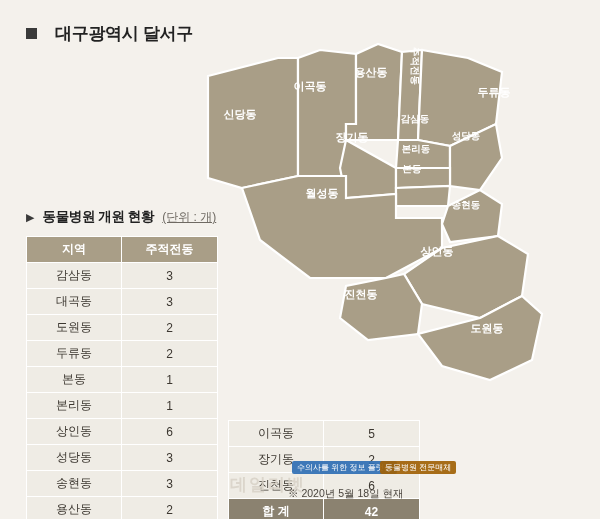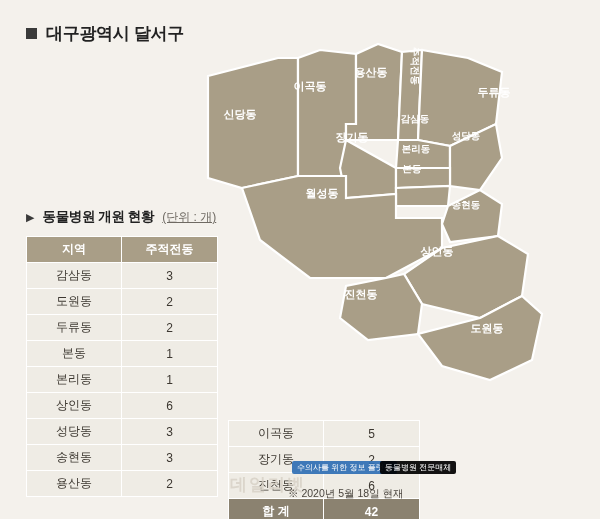--- a/index.html
+++ b/index.html
@@ -18,21 +18,21 @@
     overflow: hidden;
   }
 
   
   #title-bar {
     position: absolute;
     left: 26px;
     top: 22px;
     display: flex;
     align-items: center;
-    gap: 9px;
+    gap: 18px;
   }
   #title-square {
     width: 11px;
     height: 11px;
     background: #3a3a3a;
     display: block;
   }
   #title-text {
     font-size: 17px;
     font-weight: bold;
@@ -164,21 +164,21 @@
     border-radius: 2px;
     white-space: nowrap;
     opacity: 0.92;
   }
   #wm-badge-left {
     left: 64px;
     background: #2f6fb5;
   }
   #wm-badge-right {
     left: 152px;
-    background: #000000;
+    background: #a16207;
   }
   #wm-logo {
     position: absolute;
     left: 2px;
     top: 18px;
     font-size: 17px;
     font-weight: bold;
     color: #d8d2c7;
     letter-spacing: 2px;
     opacity: 0.85;
@@ -260,20 +260,24 @@
         <th>지역</th>
         <th>주적전동</th>
       </tr>
     </thead>
     <tbody id="left-body">
         <tr>
           <td class="region">감삼동</td>
           <td class="count">3</td>
         </tr>
         <tr>
+          <td class="region">대곡동</td>
+          <td class="count">3</td>
+        </tr>
+        <tr>
           <td class="region">도원동</td>
           <td class="count">2</td>
         </tr>
         <tr>
           <td class="region">두류동</td>
           <td class="count">2</td>
         </tr>
         <tr>
           <td class="region">본동</td>
           <td class="count">1</td>

